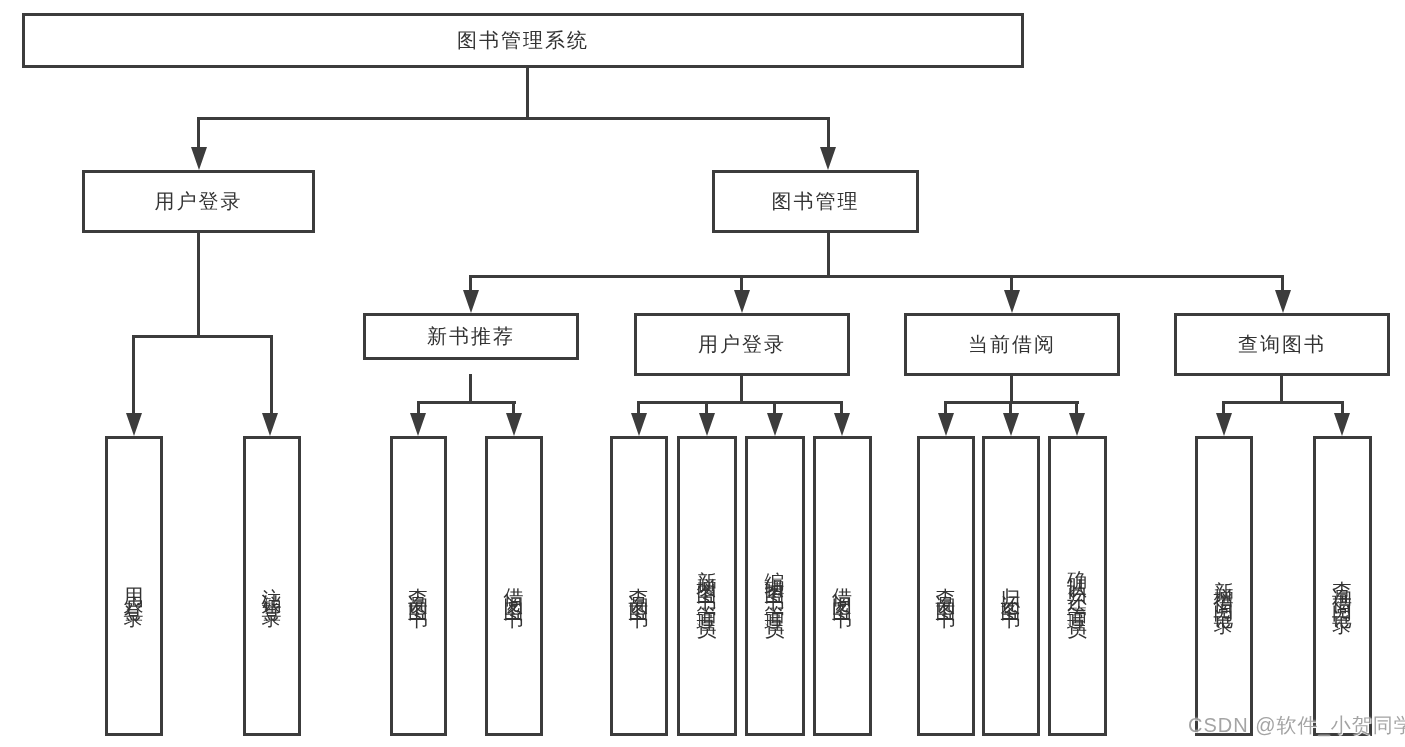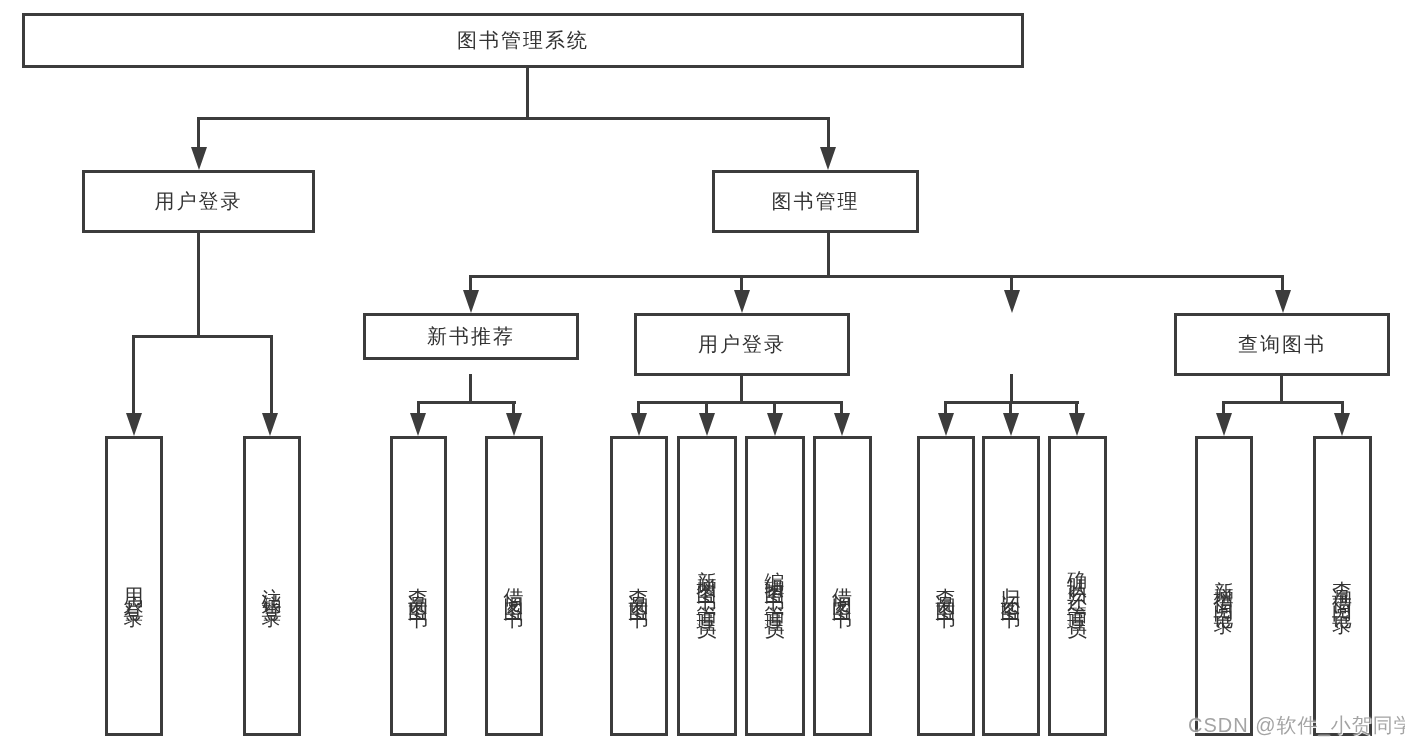--- a/index.html
+++ b/index.html
@@ -83,20 +83,23 @@
   <div class="arrowhead" style="left:734px;top:290px"></div>
   <div class="arrowhead" style="left:1004px;top:290px"></div>
   <div class="arrowhead" style="left:1275px;top:290px"></div>
 
   <div class="node" style="left:363px;top:313px;width:216px;height:47px">
     <span class="label">新书推荐</span>
   </div>
   <div class="node" style="left:634px;top:313px;width:216px;height:63px">
     <span class="label">用户登录</span>
   </div>
+  <div class="node" style="left:904px;top:313px;width:216px;height:63px">
+    <span class="label">当前借阅</span>
+  </div>
   <div class="node" style="left:1174px;top:313px;width:216px;height:63px">
     <span class="label">查询图书</span>
   </div>
 
   <div class="vline" style="left:469px;top:374px;height:30px"></div>
   <div class="hline" style="left:417px;top:401px;width:99px"></div>
   <div class="vline" style="left:417px;top:401px;height:16px"></div>
   <div class="vline" style="left:512px;top:401px;height:16px"></div>
   <div class="arrowhead" style="left:410px;top:413px"></div>
   <div class="arrowhead" style="left:506px;top:413px"></div>

